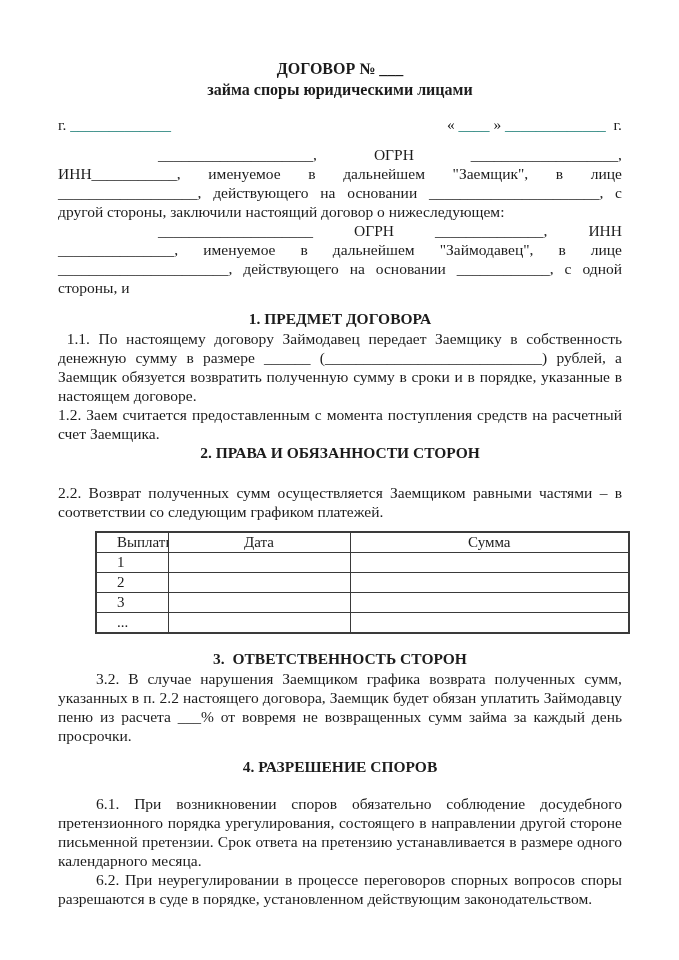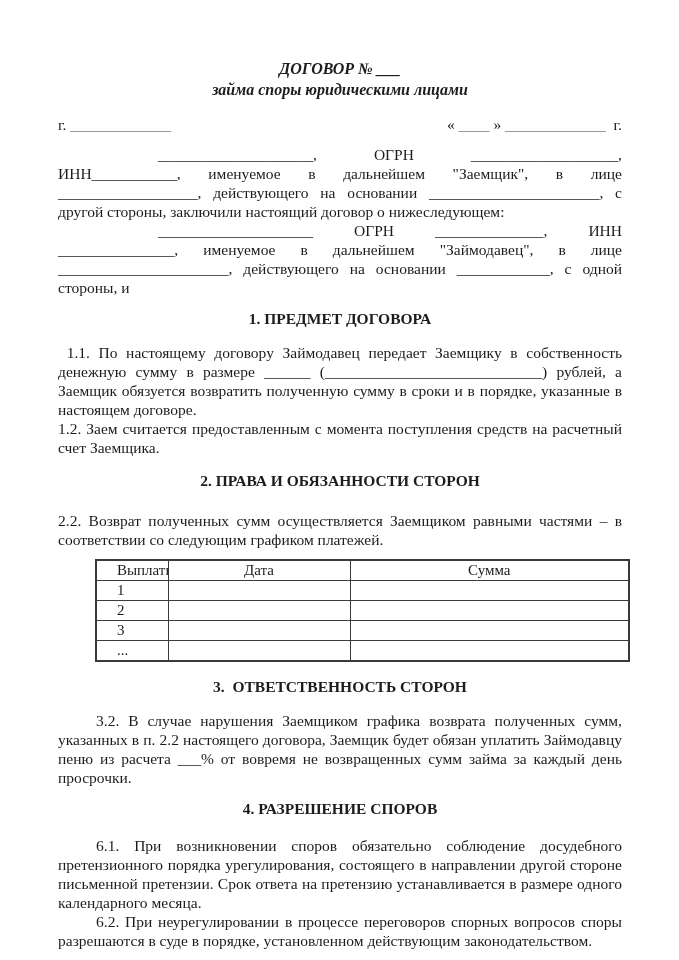--- a/index.html
+++ b/index.html
@@ -19,38 +19,37 @@
     font-size: 15.5px;
     line-height: 19px;
     overflow: hidden;
   }
   .doc-title {
     margin: 0 0 14px 0;
     text-align: center;
     font-size: 16px;
     font-weight: bold;
     line-height: 21px;
-    font-style: italic;
   }
   .doc-title .tline { display: block; }
   .city-date {
     display: flex;
     justify-content: space-between;
     align-items: baseline;
     margin: 15px 0 11px 0;
   }
-  .blank { color: #8b5cf6; }
+  .blank { color: #0f766e; }
   .para {
     margin: 0;
     text-align: justify;
   }
   .pre-indent { text-indent: 100px; }
   .ind { text-indent: 38px; }
   .sec-h {
-    margin: 14px;
+    margin: 0;
     text-align: center;
     font-size: 15.5px;
     font-weight: bold;
     line-height: 20px;
   }
   .mt-sm { margin-top: 20px; }
   .mt-md { margin-top: 12px; }
   .mb-md { margin-bottom: 17px; }
   .pay-table {
     border-collapse: collapse;

